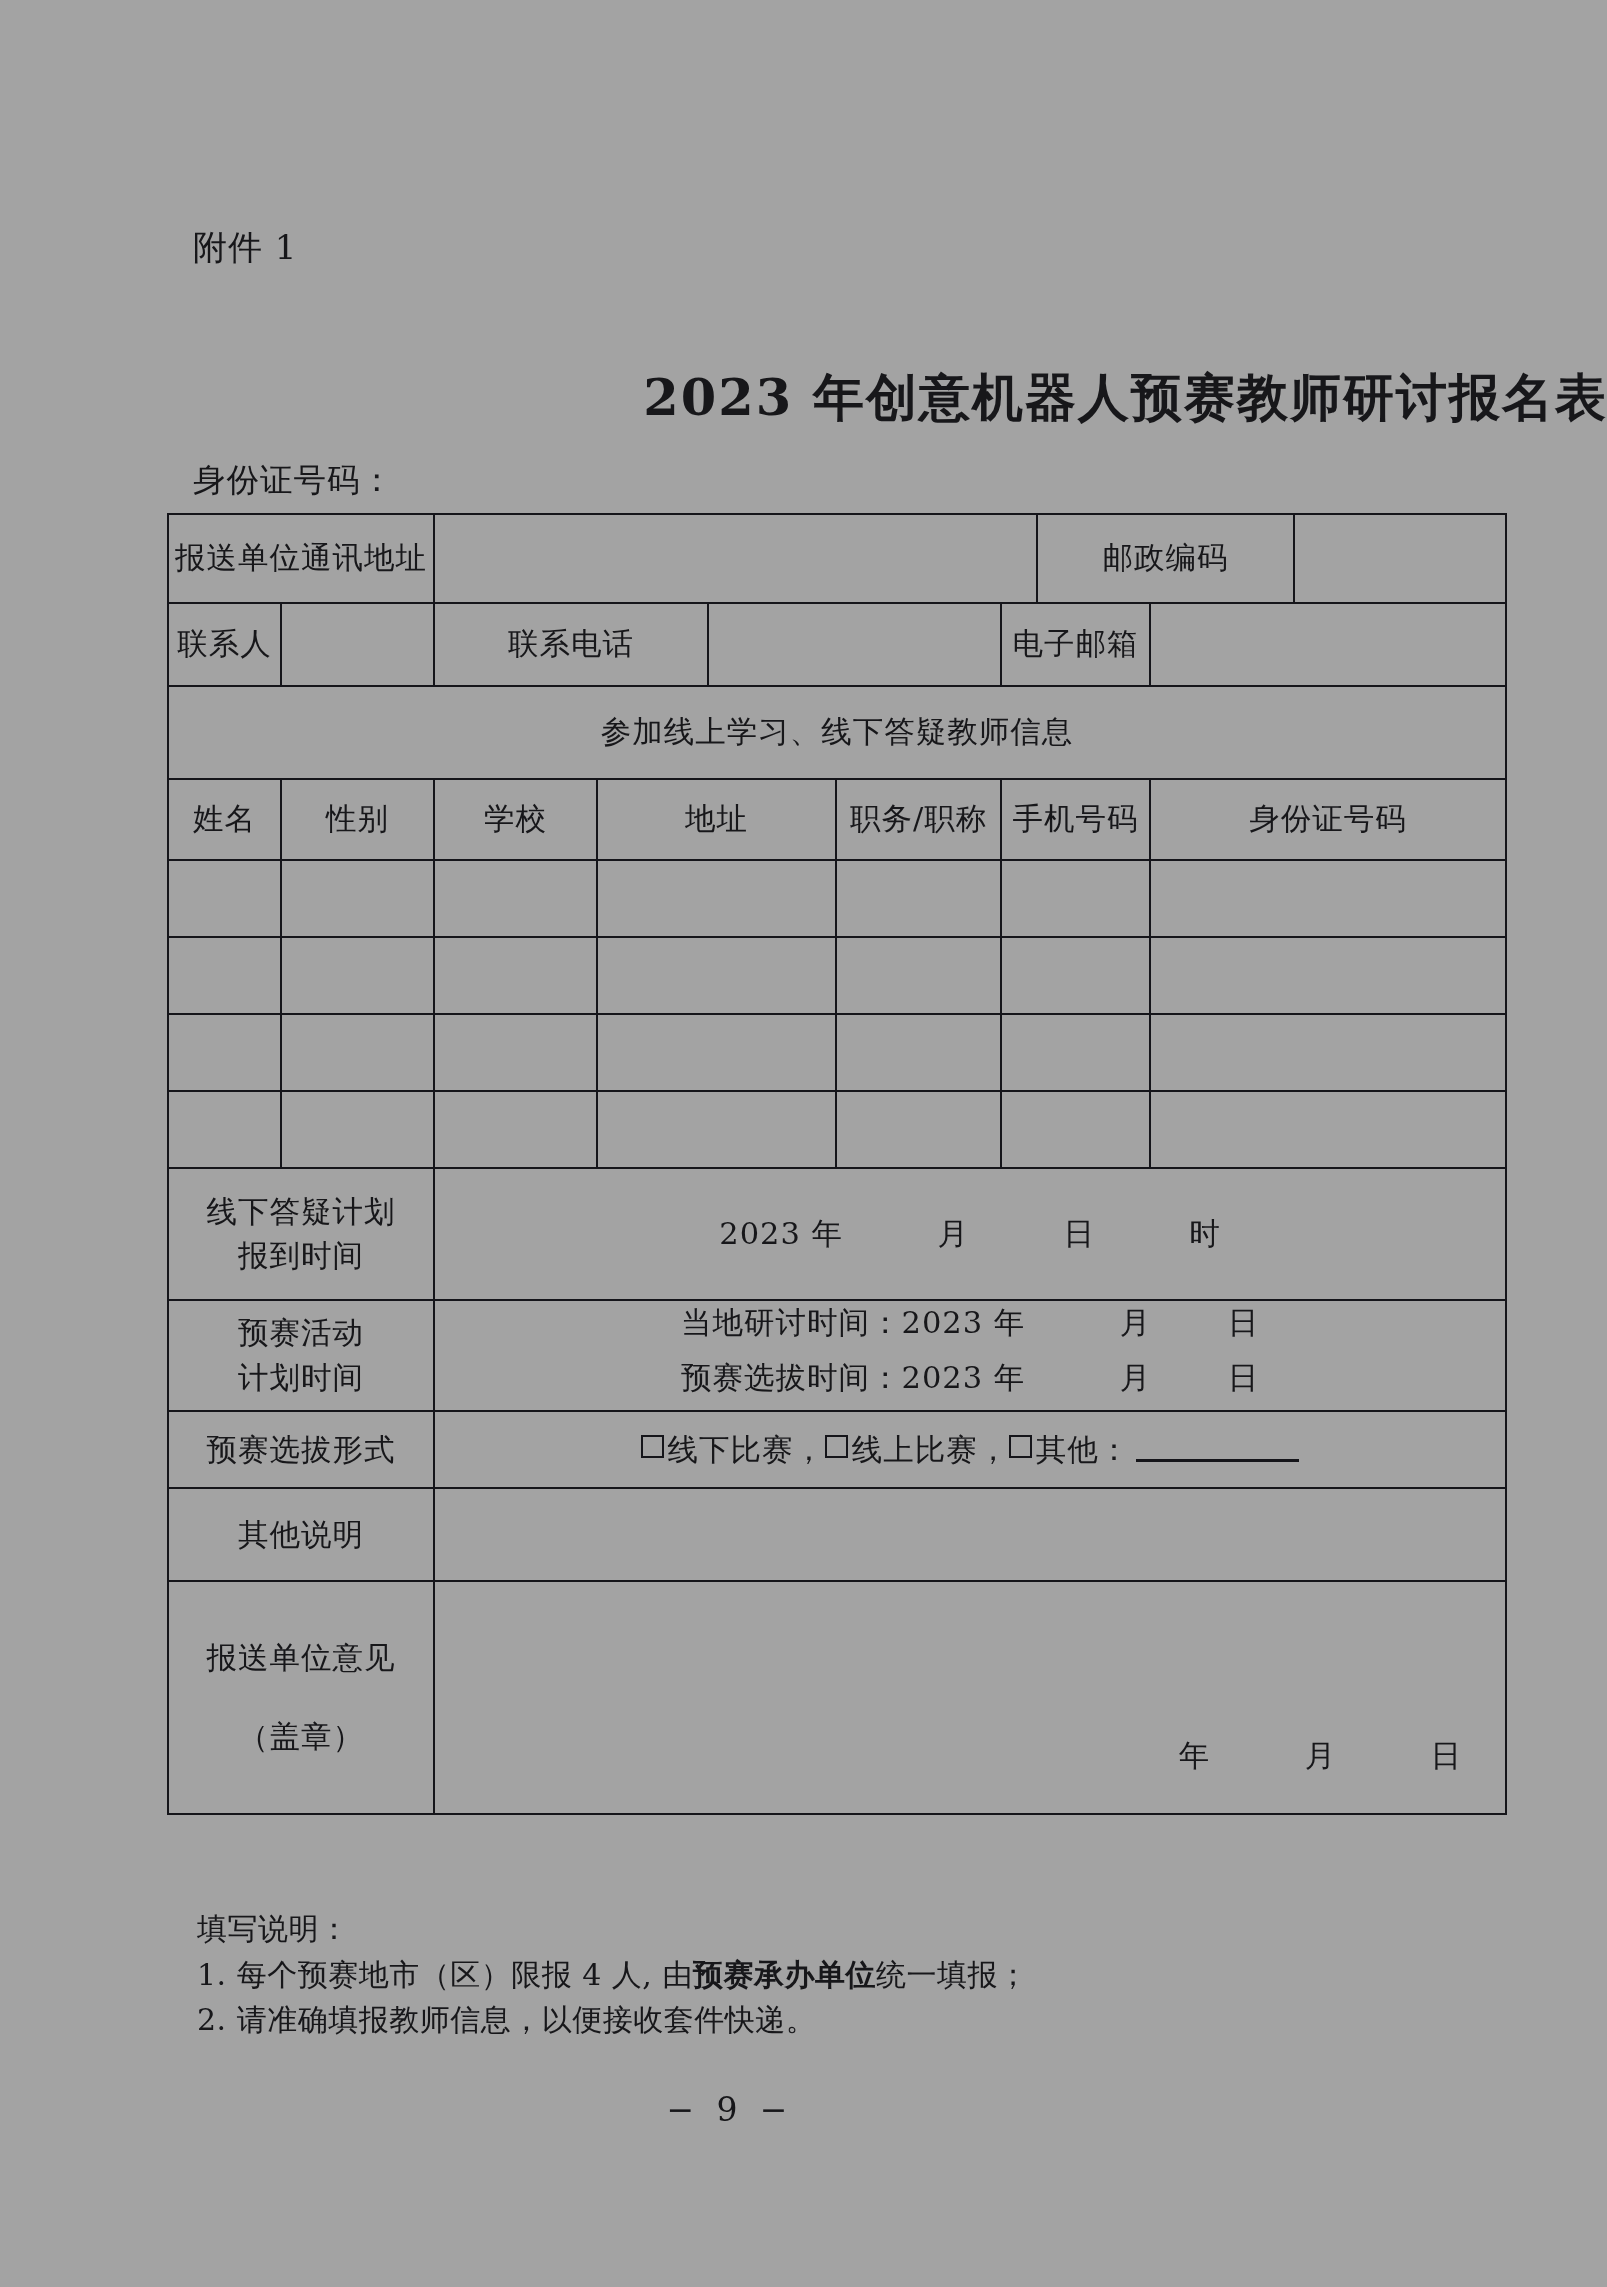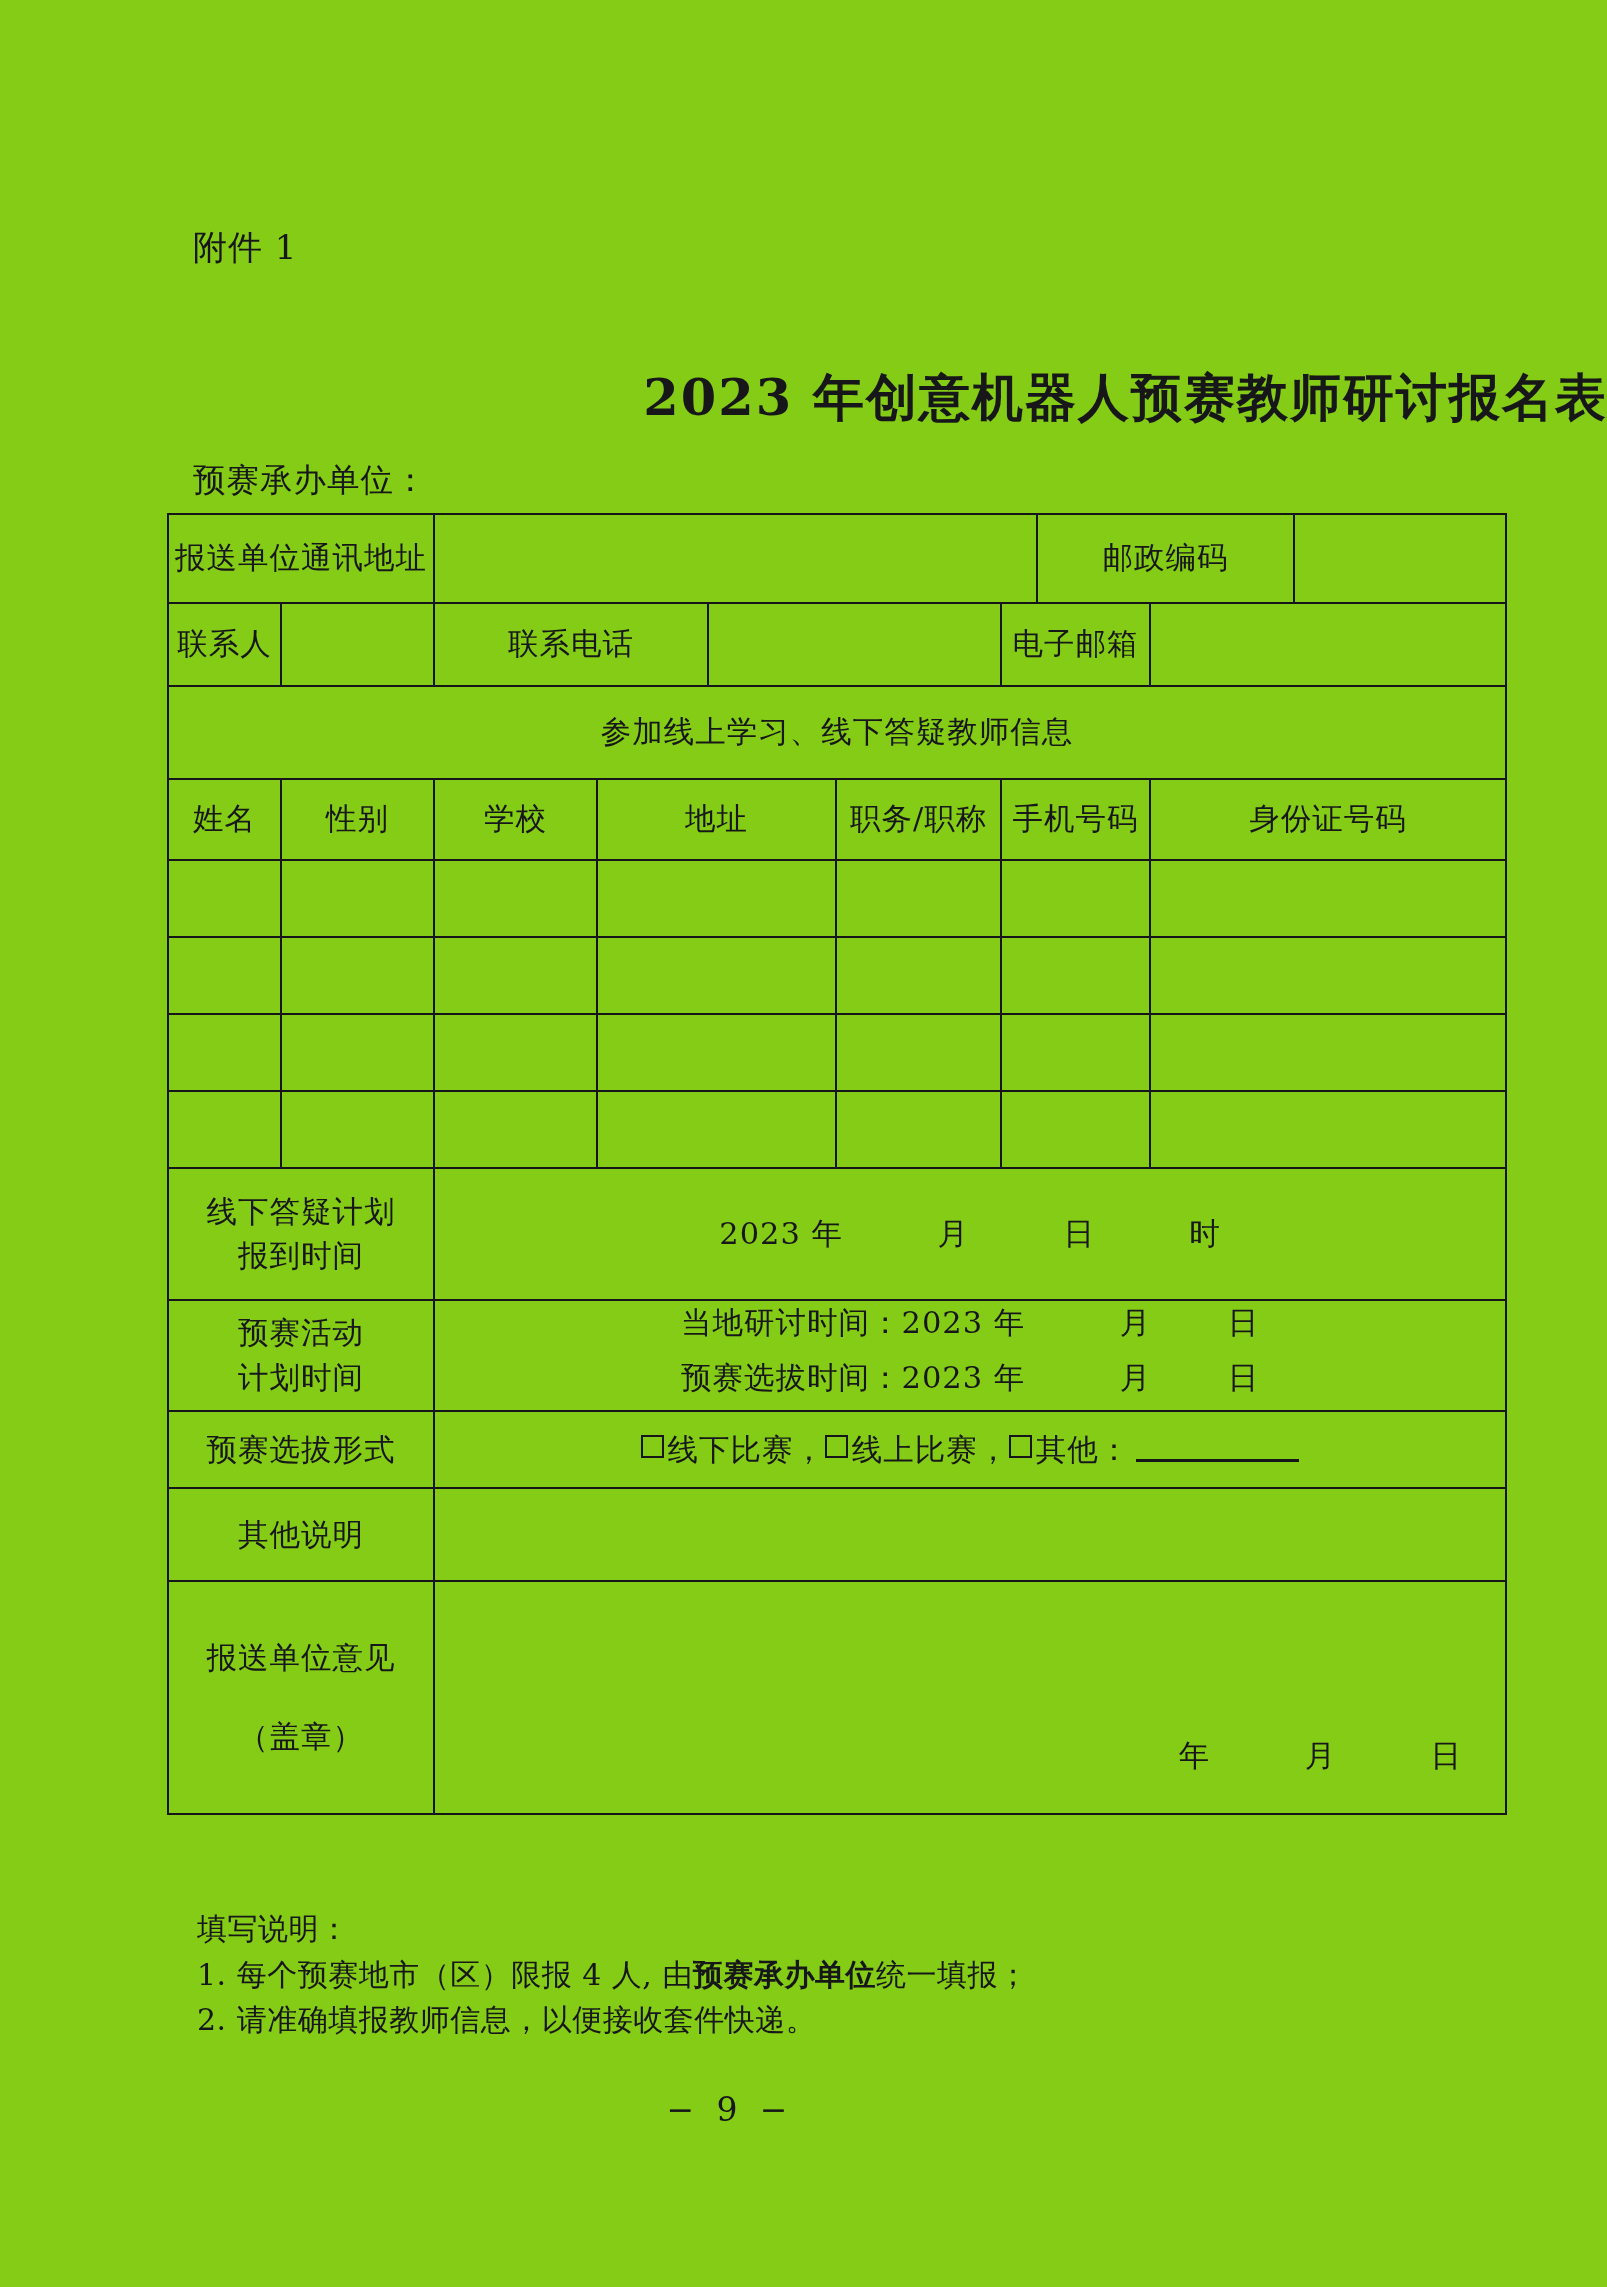--- a/index.html
+++ b/index.html
@@ -4,21 +4,21 @@
 <style>
   html, body {
     margin: 0;
     padding: 0;
     background: #ffffff;
   }
   .page {
     position: relative;
     width: 1608px;
     height: 2287px;
-    background: #84cc16;
+    background: #a3a3a3;
     font-family: "DejaVu Serif", "Liberation Serif", serif;
     color: #17171a;
     overflow: hidden;
   }
 
   
   .attach-label {
     position: absolute;
     left: 193px;
     top: 225px;
@@ -140,21 +140,21 @@
 </style>
 </head>
 <body>
 
 <div class="page">
 
   <div class="attach-label">附件 1</div>
 
   <div class="doc-title">2023 年创意机器人预赛教师研讨报名表</div>
 
-  <div class="unit-line">预赛承办单位：</div>
+  <div class="unit-line">身份证号码：</div>
 
   <table class="form-table">
     <colgroup>
       <col style="width:113px">
       <col style="width:60px">
       <col style="width:93px">
       <col style="width:163px">
       <col style="width:111px">
       <col style="width:128px">
       <col style="width:165px">

